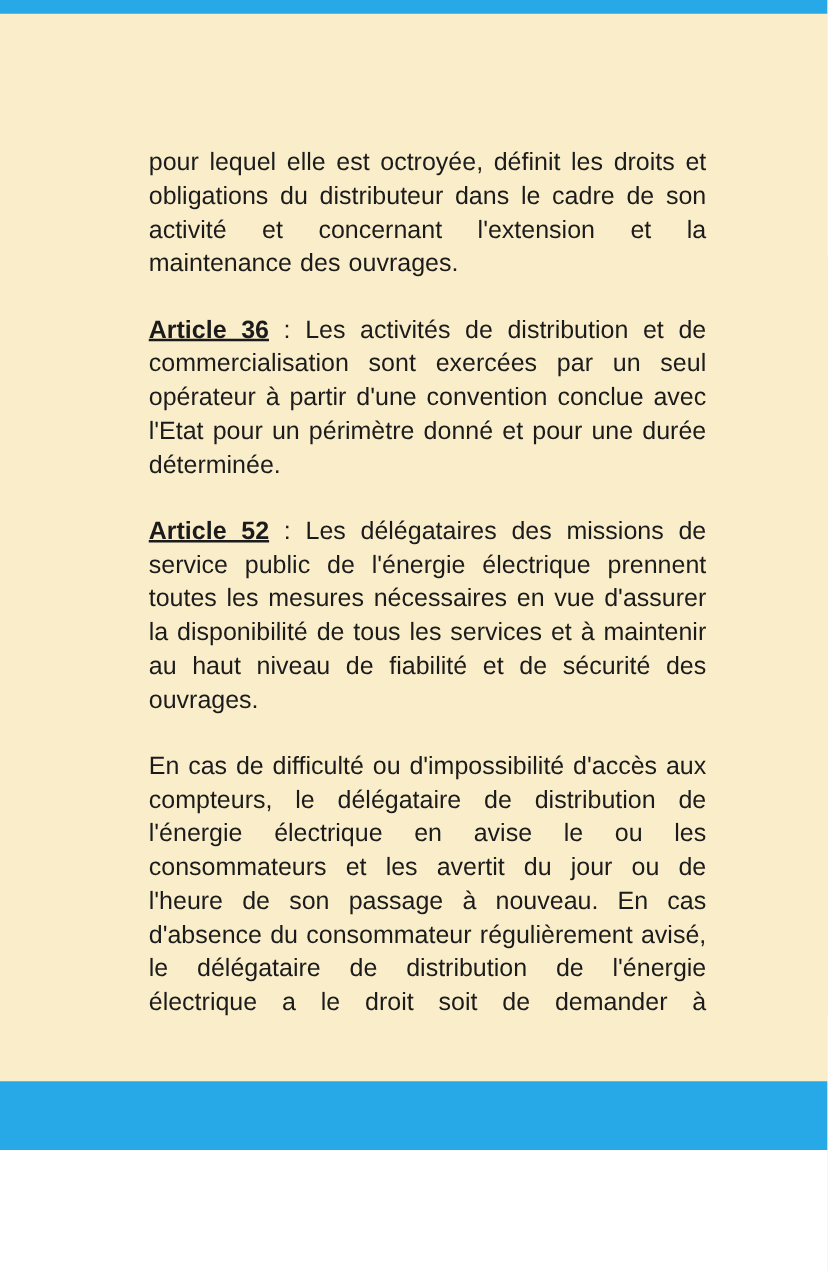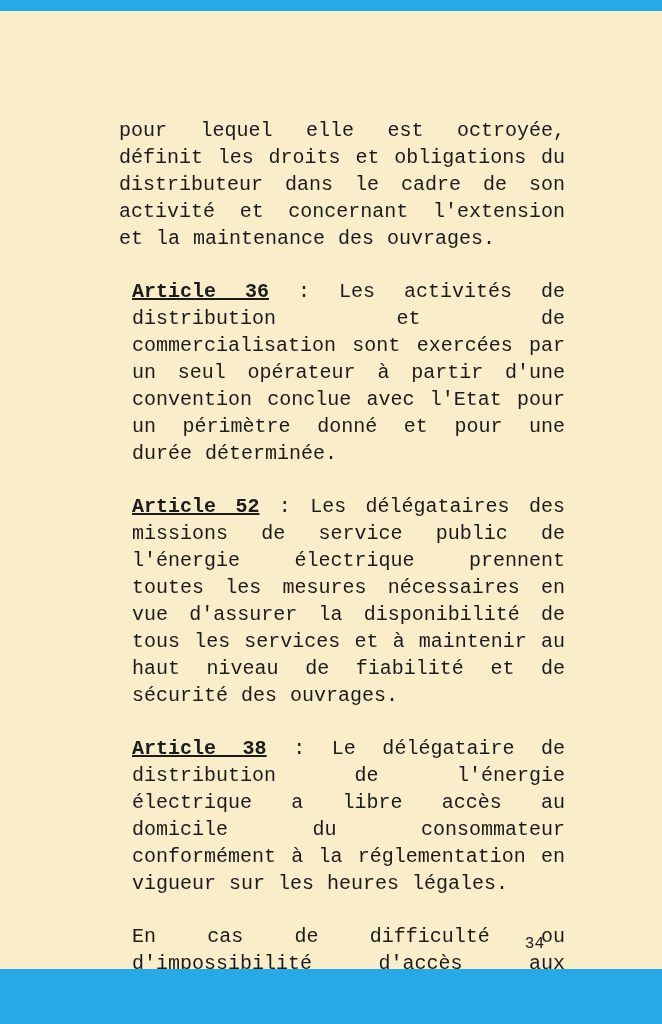--- a/index.html
+++ b/index.html
@@ -2,24 +2,24 @@
 <html style="--accent: #27A9E8; --paper: #FAEDC9; --ink: #1b1b1b;"><head>
 <meta charset="utf-8">
 <style>
   html, body {
     margin: 0;
     padding: 0;
   }
   .page {
     position: relative;
     width: 662px;
-    height: 1024px;
+    height: 920px;
     background: var(--paper, #FAEDC9);
     overflow: hidden;
-    font-family: Liberation Mono, monospace;
+    font-family: Liberation Sans, sans-serif;
     color: var(--ink, #1b1b1b);
   }
   .bar {
     position: absolute;
     left: 0;
     width: 662px;
     background: var(--accent, #27A9E8);
   }
   .bar.top { top: 0; height: 11px; }
   .bar.bottom { bottom: 0; height: 55px; }
@@ -31,21 +31,21 @@
     width: 446px;
   }
   .para {
     margin: 0 0 26px 0;
     font-size: 20px;
     line-height: 27px;
     text-align: justify;
     word-spacing: 1px;
   }
   .para.indent {
-    margin-left: 13px;
+    margin-left: 0;
   }
   .para.justify-last {
     text-align-last: justify;
   }
   .article-label {
     font-weight: bold;
     text-decoration: underline;
   }
   .page-number {
     position: absolute;
@@ -61,21 +61,20 @@
 <div class="page">
   <div class="bar top"></div>
 
   <div class="content">
     <p class="para">pour lequel elle est octroyée, définit les droits et obligations du distributeur dans le cadre de son activité et concernant l'extension et la maintenance des ouvrages.</p>
 
     <p class="para indent"><span class="article-label">Article 36</span><span> : Les activités de distribution et de commercialisation sont exercées par un seul opérateur à partir d'une convention conclue avec l'Etat pour un périmètre donné et pour une durée déterminée.</span></p>
 
     <p class="para indent"><span class="article-label">Article 52</span><span> : Les délégataires des missions de service public de l'énergie électrique prennent toutes les mesures nécessaires en vue d'assurer la disponibilité de tous les services et à maintenir au haut niveau de fiabilité et de sécurité des ouvrages.</span></p>
 
-    <p class="para indent"><span class="article-label">Article 38</span><span> : Le délégataire de distribution de l'énergie électrique a libre accès au domicile du consommateur conformément à la réglementation en vigueur sur les heures légales.</span></p>
 
     <p class="para indent justify-last">En cas de difficulté ou d'impossibilité d'accès aux compteurs, le délégataire de distribution de l'énergie électrique en avise le ou les consommateurs et les avertit du jour ou de l'heure de son passage à nouveau. En cas d'absence du consommateur régulièrement avisé, le délégataire de distribution de l'énergie électrique a le droit soit de demander à</p>
   </div>
 
   <div class="page-number">34</div>
 
   <div class="bar bottom"></div>
 </div>
 
 </body></html>

